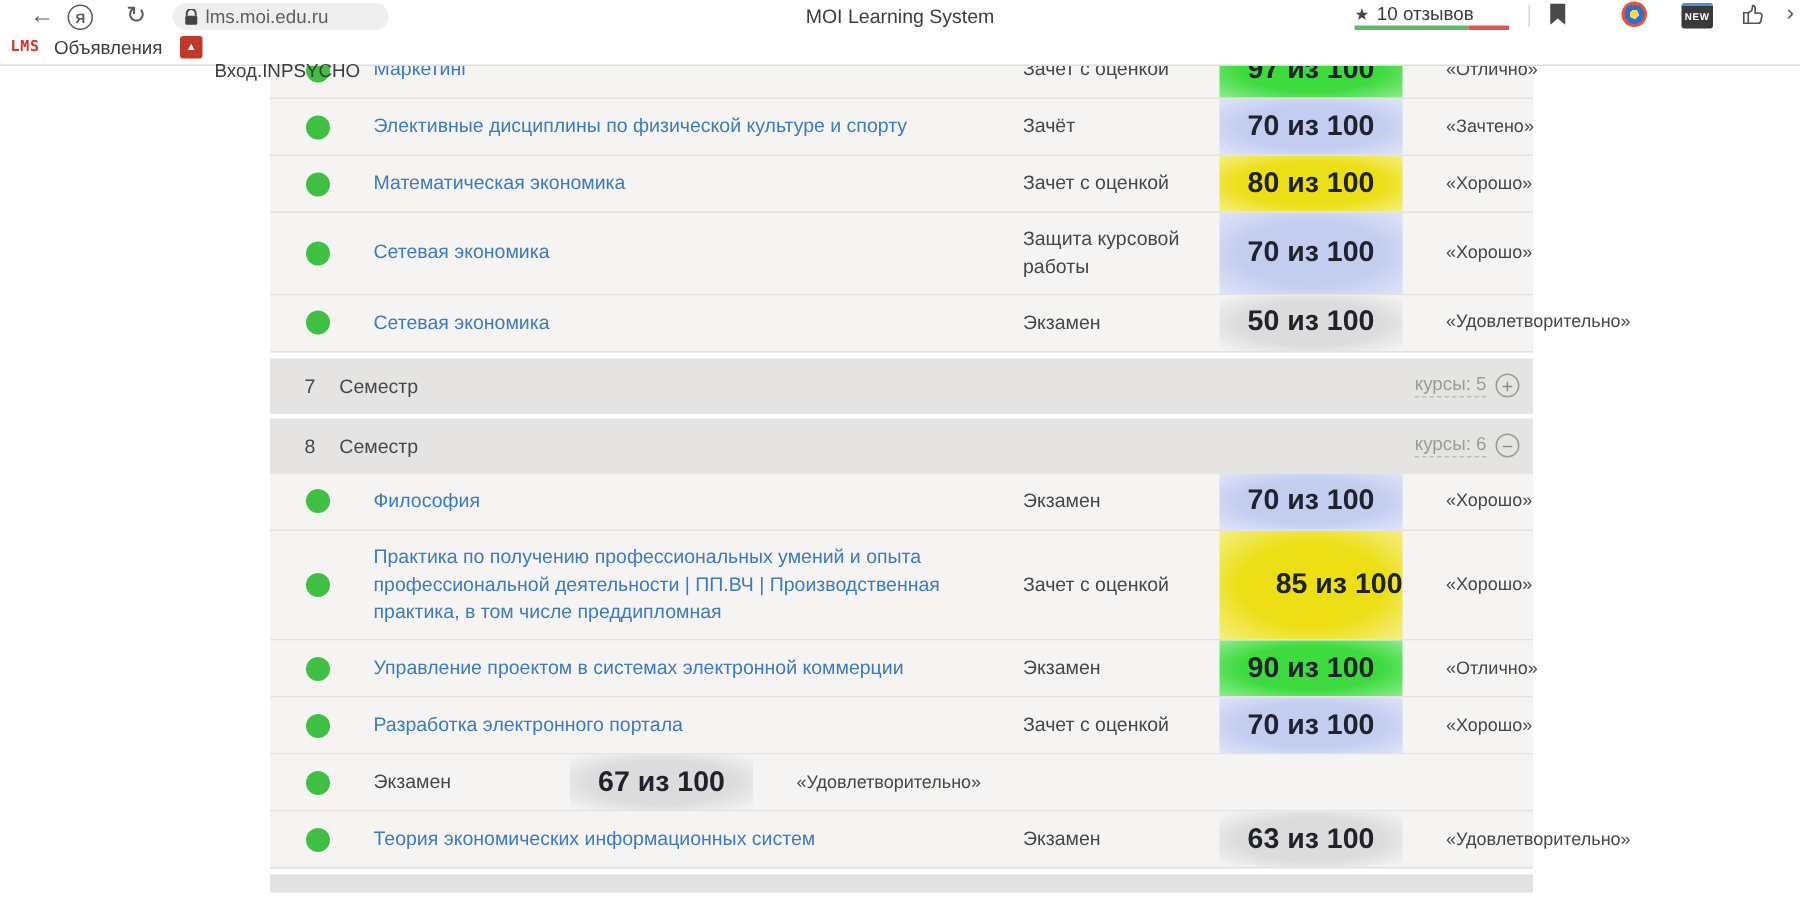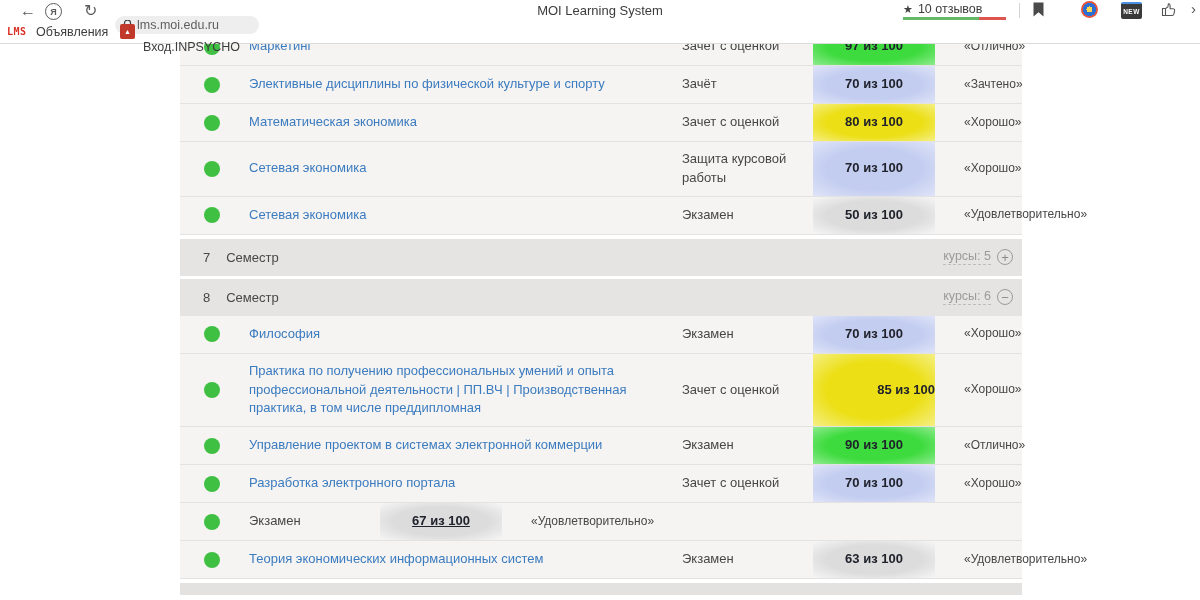--- a/index.html
+++ b/index.html
@@ -4,21 +4,21 @@
 <style>
   html,body{margin:0;padding:0;}
   body{font-family:"Liberation Sans","DejaVu Sans",sans-serif;background:#fff;}
   .page{position:relative;width:1200px;height:600px;overflow:hidden;background:#fff;}
 
   
   .chrome{position:absolute;top:0;left:0;width:1200px;height:43px;background:#fff;z-index:10;border-bottom:1px solid #dcdcda;}
   .chrome .abs{position:absolute;}
   .nav-glyph{font-size:16px;color:#5a5a5a;line-height:18px;}
   .ya-circle{width:15px;height:15px;border:1.5px solid #5a5a5a;border-radius:50%;display:flex;align-items:center;justify-content:center;font-size:9px;color:#5a5a5a;font-weight:bold;}
-  .url-pill{left:115px;top:16px;width:128px;height:18px;background:#eeeeee;border-radius:9px;display:flex;align-items:center;padding:0 8px;gap:5px;}
+  .url-pill{left:115px;top:2px;width:128px;height:18px;background:#eeeeee;border-radius:9px;display:flex;align-items:center;padding:0 8px;gap:5px;}
   .url-text{font-size:12.5px;color:#5f5f5f;white-space:nowrap;}
   .page-title{left:50%;top:3px;transform:translateX(-50%);font-size:13px;color:#3c3c3c;}
   .reviews{left:903px;top:2px;display:flex;align-items:center;gap:5px;font-size:12.5px;color:#3c3c3c;}
   .star{font-size:11px;color:#444;}
   .review-bar{left:903px;top:17px;width:103px;height:3px;display:flex;}
   .review-bar .g{height:3px;}
   .review-bar .r{height:3px;}
   .vsep{left:1019px;top:3px;width:1px;height:15px;background:#d5d5d5;}
   .bm-flag{left:1033px;top:2px;}
   .ext-blue{left:1081px;top:1px;width:17px;height:17px;border-radius:50%;background:radial-gradient(circle at 50% 50%, #ffd84d 0 3px, #2b6fd4 3px 6.5px, #e2543b 6.5px 8.5px);}
@@ -33,21 +33,21 @@
   .bm2{left:143px;top:40px;}
 
   
   .table-area{position:absolute;left:180px;top:28px;width:842px;z-index:1;}
   .row{display:flex;align-items:stretch;background:#f5f4f2;border-bottom:1px solid #e3e2e0;min-height:37px;}
   .cell{display:flex;align-items:center;padding:8px 0;box-sizing:border-box;font-size:13px;line-height:1.45;margin-left:18px;}
   .dot-col{flex:0 0 33px;justify-content:flex-start;padding-left:6px;}
   .dot{width:16px;height:16px;border-radius:50%;background:#3fc043;}
   .name-col{flex:0 0 415px;color:#3b7bbf;padding-right:18px;}
   .ctrl-col{flex:0 0 113px;color:#474747;padding-right:8px;}
-  .score-col{flex:0 0 122px;padding:0;align-items:center;justify-content:center;font-weight:600;color:#20222c;font-size:13px;}
+  .score-col{flex:0 0 122px;padding:0;align-items:center;justify-content:center;font-weight:600;color:#20222c;font-size:19px;}
   .grade-col{flex:1 1 auto;color:#474747;padding-left:11px;white-space:nowrap;font-size:12px;}
 
   .sem-row{display:flex;align-items:center;background:#e5e4e2;height:37px;font-size:13px;color:#474747;}
   .sem-row.gap4{margin-top:4px;}
   .sem-row.gap3{margin-top:3px;}
   .sem-num{margin-left:23px;}
   .sem-label{margin-left:16px;}
   .sem-right{margin-left:auto;display:flex;align-items:center;gap:6px;padding-right:9px;}
   .courses-link{font-size:12.5px;color:#9b9b98;border-bottom:1px dashed #bdbdba;line-height:1.2;cursor:pointer;}
   .toggle-btn{width:16px;height:16px;border:1.5px solid #9b9b98;border-radius:50%;color:#8a8a87;font-size:13px;line-height:15px;display:flex;align-items:center;justify-content:center;cursor:pointer;background:transparent;padding:0;}
@@ -183,21 +183,21 @@
           <span>70 из 100</span>
         </div>
     <div class="cell grade-col">«Хорошо»</div>
   </div>
 
   <div class="row">
     <div class="cell dot-col">
           <span class="dot"></span>
         </div>
     <div class="cell ctrl-col">Экзамен</div>
-    <div class="cell score-col" style="background: radial-gradient(rgb(220, 220, 220) 55%, rgb(246, 246, 246) 100%); text-decoration: underline;">
+    <div class="cell score-col" style="background: radial-gradient(rgb(220, 220, 220) 55%, rgb(246, 246, 246) 100%);">
           <span>67 из 100</span>
         </div>
     <div class="cell grade-col">«Удовлетворительно»</div>
   </div>
 
   <div class="row">
     <div class="cell dot-col">
           <span class="dot"></span>
         </div>
     <div class="cell name-col">Теория экономических информационных систем</div>

